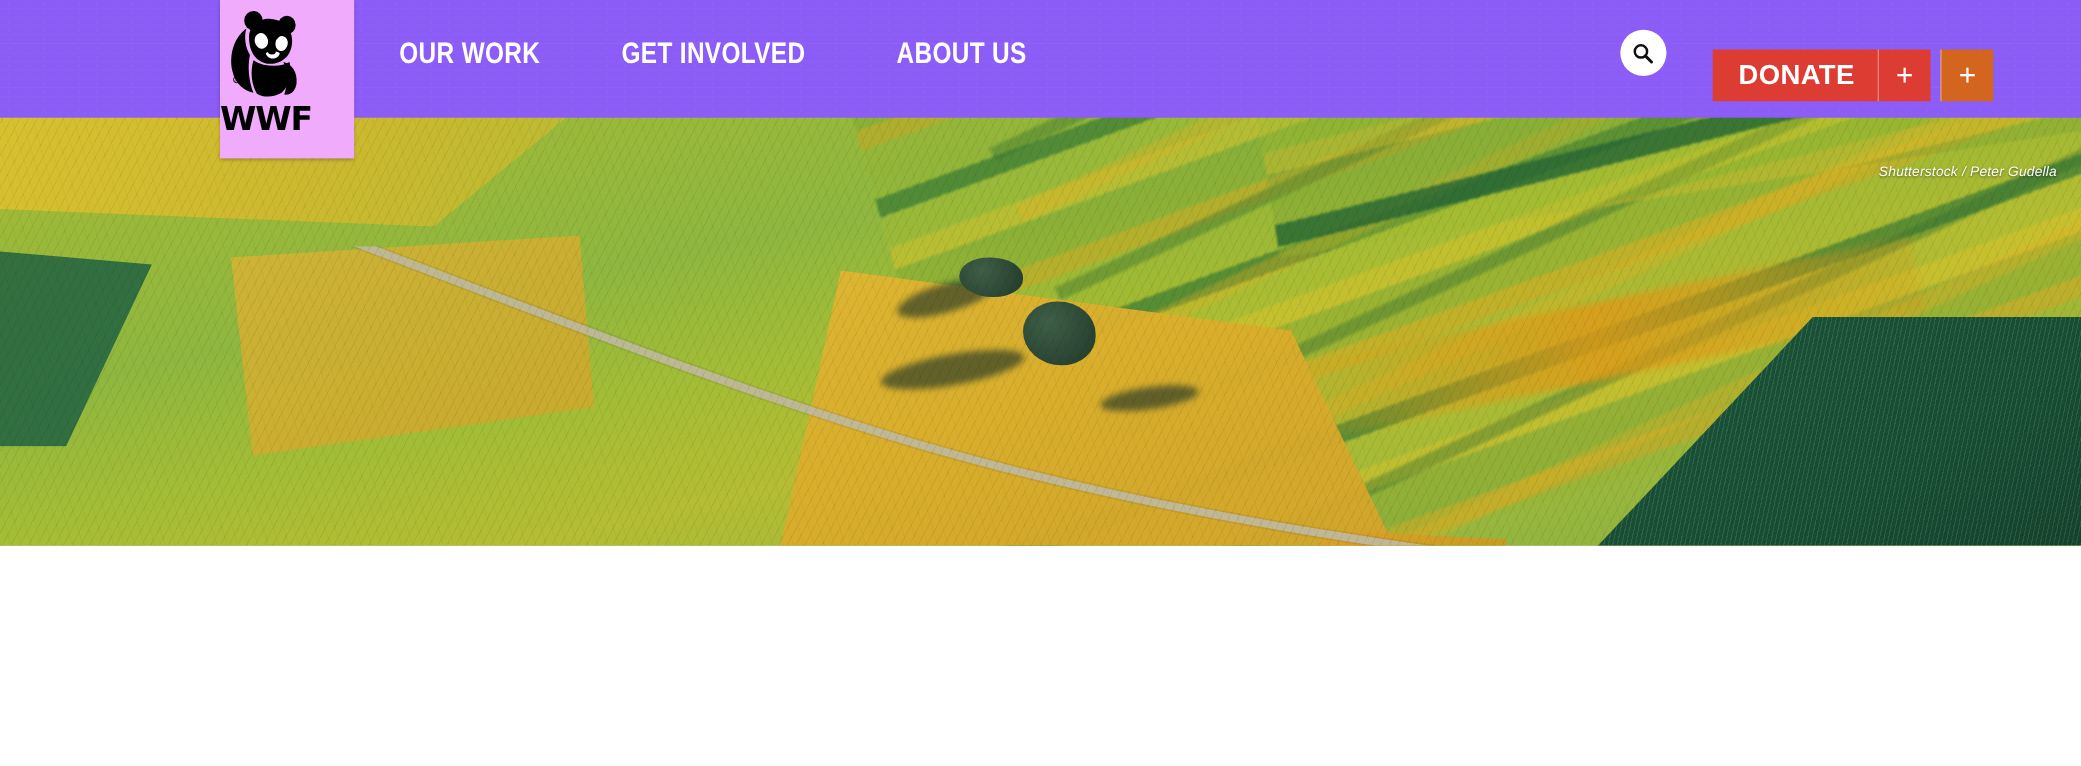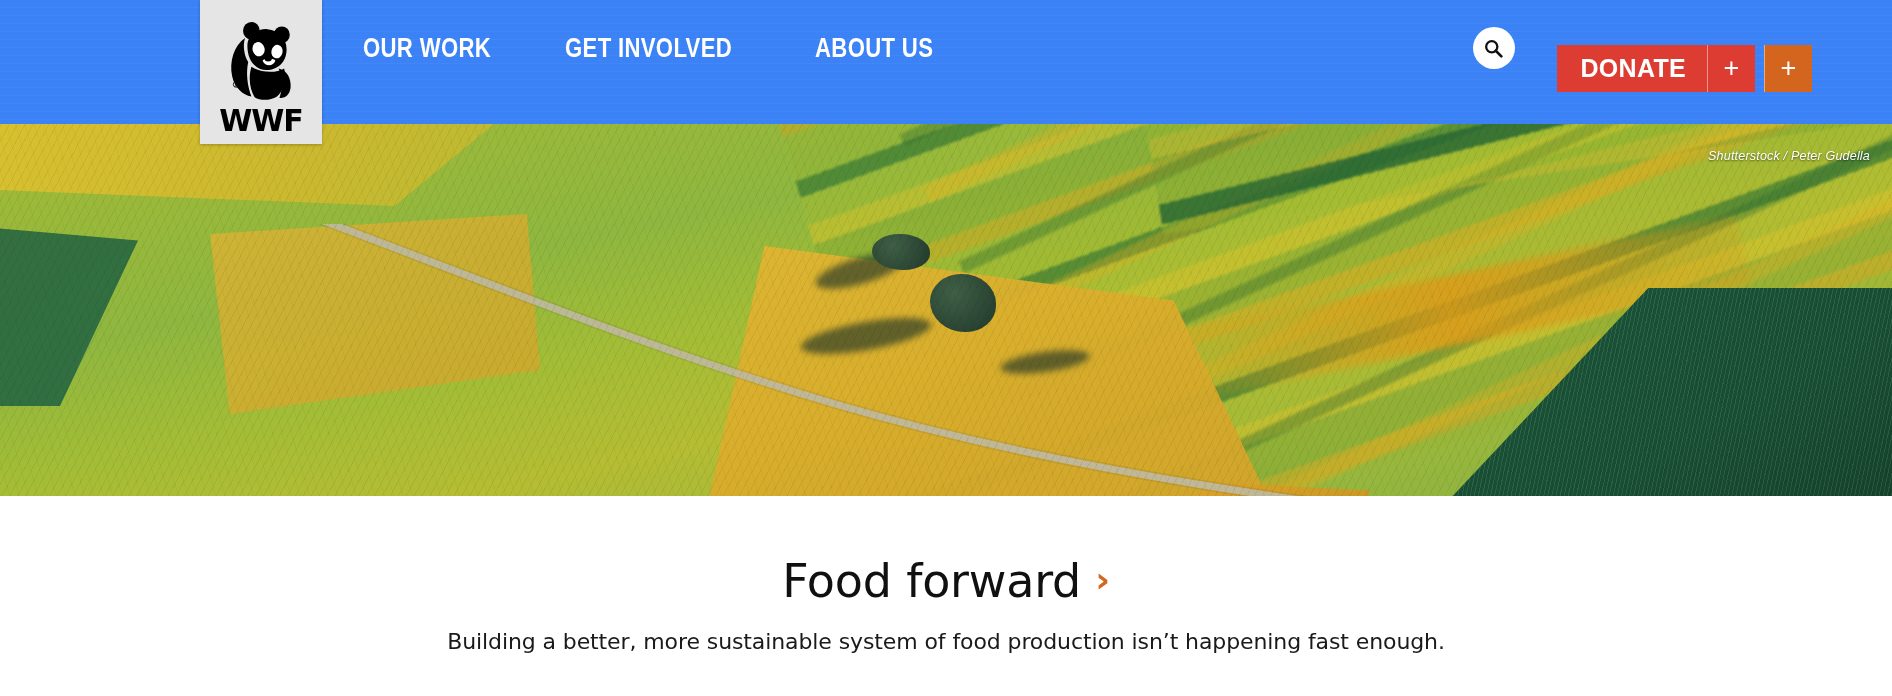--- a/index.html
+++ b/index.html
@@ -3,39 +3,39 @@
 <meta charset="utf-8">
 <style>
   * { margin:0; padding:0; box-sizing:border-box; }
   html,body { width:1892px; height:696px; overflow:hidden; background:#ffffff;
     font-family:"Liberation Sans", sans-serif; }
 
   .page { position:relative; width:1892px; height:696px; background:#fff; }
 
   
   .header {
-    position:absolute; top:0; left:0; width:1892px; height:124px;
-    background:#3b82f6; z-index:30; overflow:hidden;
+    position:absolute; top:0; left:0; width:1892px; height:107px;
+    background:#8b5cf6; z-index:30; overflow:hidden;
   }
   .header-texture{
     position:absolute; inset:0;
     background-image:
       repeating-radial-gradient(circle at 8px 4px, rgba(255,255,255,.045) 0 1px, rgba(0,0,0,0) 1px 9px),
       repeating-linear-gradient(0deg, rgba(255,255,255,.05) 0 1px, rgba(0,0,0,0) 1px 8px);
     background-size:16px 8px, 16px 8px;
     opacity:.85; pointer-events:none;
   }
   .header-inner{ position:relative; width:100%; height:100%; }
 
   
   .logo-card{
     position:absolute; left:200px; top:0; width:122px; height:144px;
-    background:#e5e5e5; z-index:40;
-    display:flex; flex-direction:column; align-items:center; justify-content:flex-start;
-    padding-top:20px;
+    background:#f0abfc; z-index:40;
+    display:flex; flex-direction:column; justify-content:flex-start;
+    padding-top:8px;
     box-shadow:0 1px 3px rgba(0,0,0,.25);
   }
   .logo-panda{ width:80px; height:84px; display:block; }
   .logo-word{
     font-family:"DejaVu Sans", sans-serif;
     font-weight:bold; font-size:30px; letter-spacing:-1px; color:#000;
     line-height:1; margin-top:2px; position:relative;
   }
 
   
@@ -358,21 +358,14 @@
     <path fill="#ffffff" d="M0,34 L18,31 L30,36 L44,30 L60,35 L74,28 L92,33 L108,27 L124,32 L140,26
       L158,31 L176,25 L196,30 L214,24 L232,29 L250,23 L270,28 L290,22 L310,27 L330,21
       L352,26 L374,20 L396,25 L418,19 L440,24 L462,18 L486,23 L510,17 L534,22 L558,16
       L582,21 L606,15 L630,20 L656,14 L682,19 L708,13 L734,18 L760,12 L788,17 L816,11
       L844,16 L872,10 L900,15 L928,9 L958,14 L988,8 L1018,13 L1048,7 L1078,12 L1108,6
       L1140,11 L1172,5 L1204,10 L1236,4 L1268,9 L1300,3 L1334,8 L1368,3 L1402,8
       L1436,2 L1470,7 L1504,2 L1538,7 L1572,1 L1606,6 L1640,1 L1674,6 L1708,0
       L1744,5 L1780,0 L1816,5 L1852,0 L1892,4 L1892,56 L0,56 Z"></path>
   </svg>
 
-  <div class="content">
-    <div class="headline">
-      <span>Food forward</span>
-      <span class="headline-chevron">›</span>
-    </div>
-    <div class="subhead">Building a better, more sustainable system of food production isn’t happening fast enough.</div>
-  </div>
 
 </div>
 
 </body></html>

